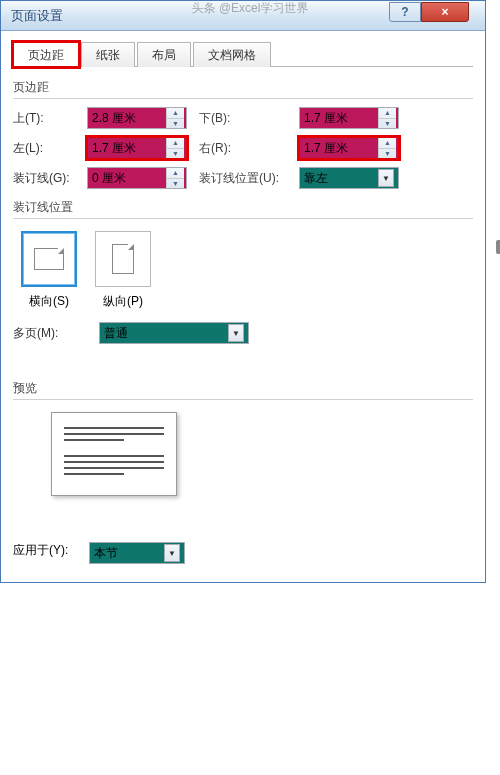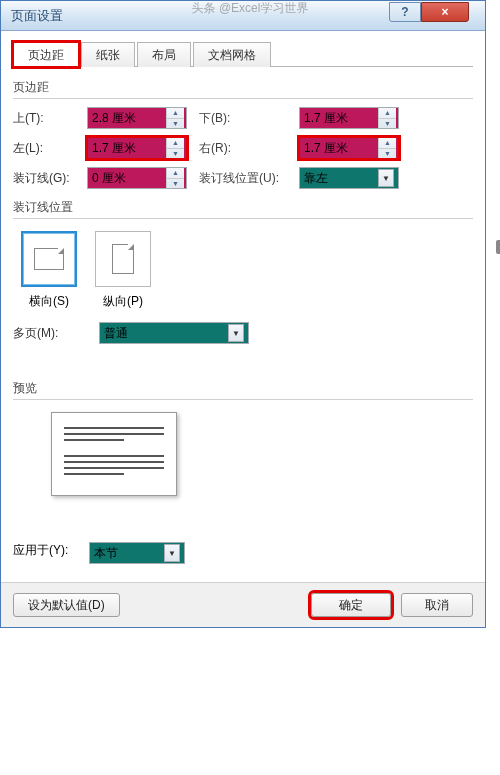--- a/index.html
+++ b/index.html
@@ -297,22 +297,15 @@
 
     <div class="footer-row">
       <span style="width:76px">应用于(Y):</span>
       <div class="select" style="width:96px">
         <span class="sel-txt">本节</span>
         <span class="dd">▼</span>
       </div>
     </div>
   </div>
 
-  <div class="btnbar">
-    <div class="btn">设为默认值(D)</div>
-    <div class="spacer"></div>
-    <div class="btn hl" style="width:80px;justify-content:center">确定</div>
-    <div style="width:10px"></div>
-    <div class="btn" style="width:72px;justify-content:center">取消</div>
-  </div>
 </div>
 </div>
 <div class="right-edge"></div>
 
 </body></html>

